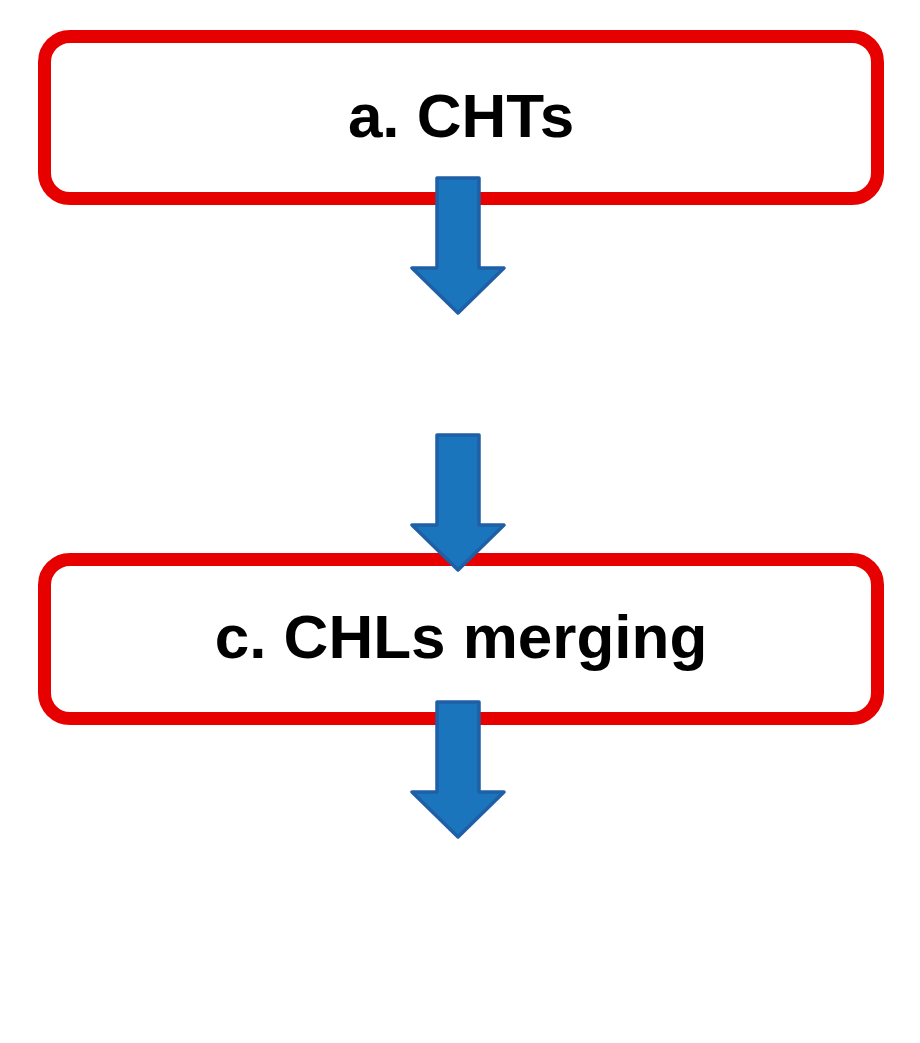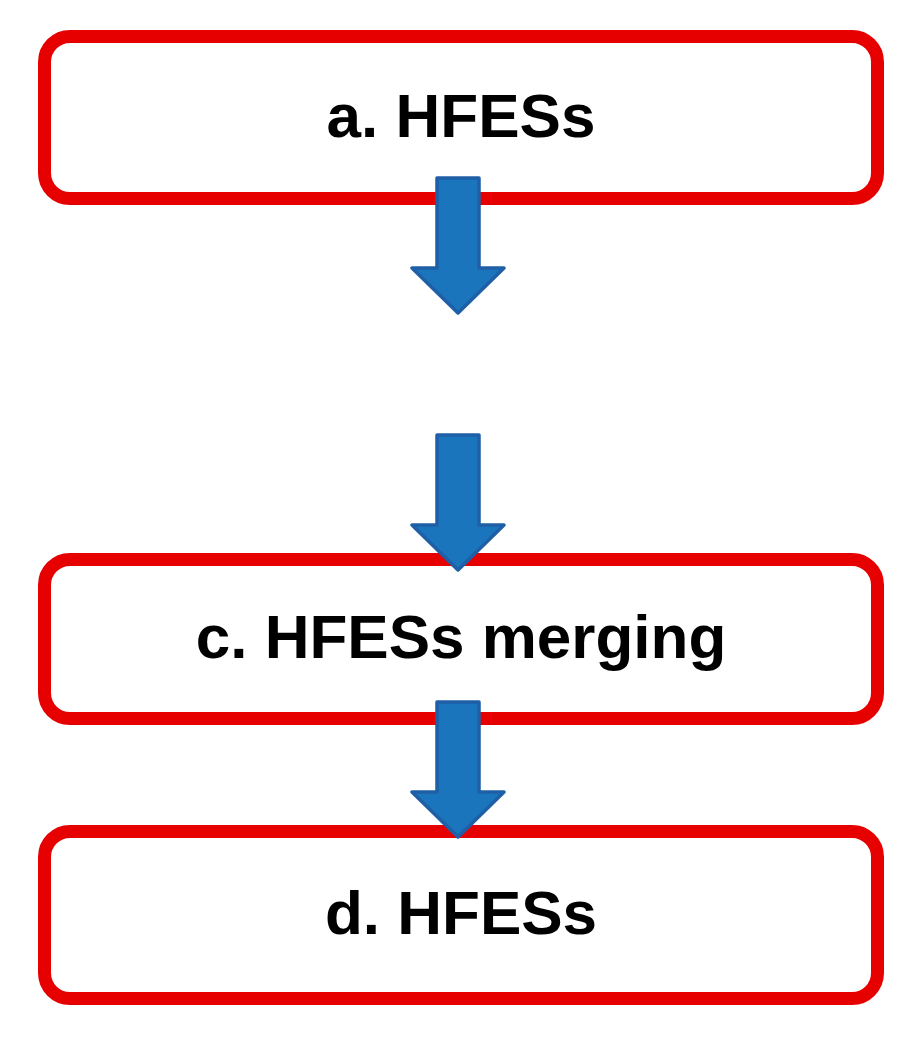--- a/index.html
+++ b/index.html
@@ -59,43 +59,40 @@
     stroke-width: 3.5;
     stroke-linejoin: round;
   }
 </style>
 </head>
 <body>
 
 <div id="canvas">
 
   <div class="flow-box box-a">
-    <span class="label">a. HFESs</span>
+    <span class="label">a. CHTs</span>
   </div>
 
   <div class="down-arrow arrow-1">
     <svg viewBox="0 0 96 140" aria-hidden="true">
       <polygon points="27,2 69,2 69,92 94,92 48,137 2,92 27,92"></polygon>
     </svg>
   </div>
 
 
   <div class="down-arrow arrow-2">
     <svg viewBox="0 0 96 140" aria-hidden="true">
       <polygon points="27,2 69,2 69,92 94,92 48,137 2,92 27,92"></polygon>
     </svg>
   </div>
 
   <div class="flow-box box-c">
-    <span class="label">c. HFESs merging</span>
+    <span class="label">c. CHLs merging</span>
   </div>
 
   <div class="down-arrow arrow-3">
     <svg viewBox="0 0 96 140" aria-hidden="true">
       <polygon points="27,2 69,2 69,92 94,92 48,137 2,92 27,92"></polygon>
     </svg>
   </div>
 
-  <div class="flow-box box-d">
-    <span class="label">d. HFESs</span>
-  </div>
 
 </div>
 
 </body></html>

